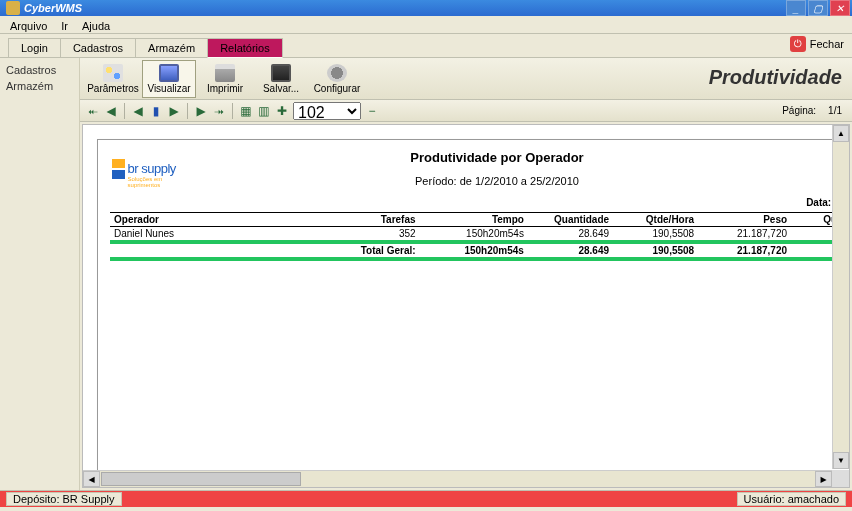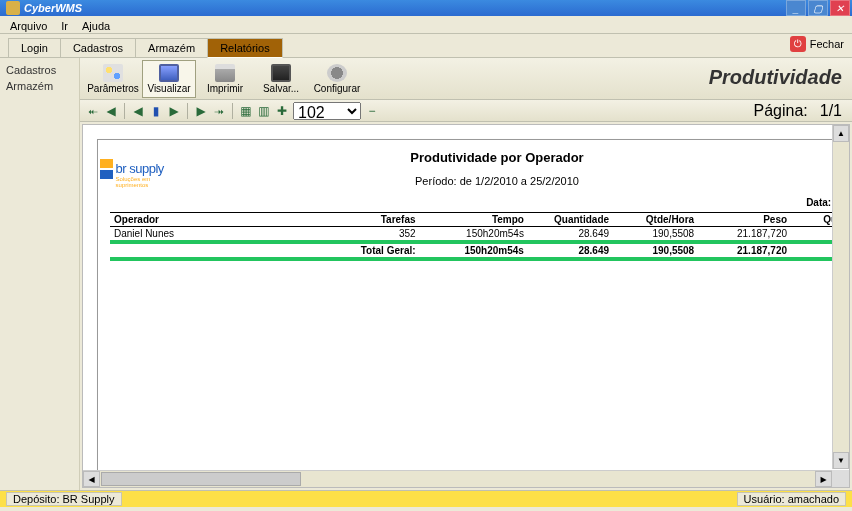--- a/index.html
+++ b/index.html
@@ -11,69 +11,69 @@
   .titlebar-buttons { display: flex; gap: 2px; }
   .tbtn { width: 20px; height: 16px; border: 1px solid #fff4; display: flex; align-items: center; justify-content: center; cursor: pointer; font-size: 10px; }
   .tbtn.min { background: #4a87d0; }
   .tbtn.max { background: #4a87d0; }
   .tbtn.close { background: #e04050; }
   .menubar { height: 18px; background: #ece9d8; border-bottom: 1px solid #c0c0b0; display: flex; align-items: flex-end; padding-left: 4px; gap: 2px; }
   .menu-item { padding: 1px 6px; cursor: pointer; }
   .menu-item u { text-decoration: underline; }
   .tabbar { height: 24px; background: #ece9d8; border-bottom: 1px solid #c0c0b0; display: flex; align-items: flex-end; padding-left: 8px; gap: 0; position: relative; }
   .tab { padding: 3px 12px; border: 1px solid #c0c0b0; border-bottom: none; background: #ece9d8; cursor: pointer; margin-right: -1px; font-size: 11px; }
-  .tab.active { background: #a16207; position: relative; top: 1px; border-bottom: 1px solid #fdfdf7; }
+  .tab.active { background: #be185d; position: relative; top: 1px; border-bottom: 1px solid #fdfdf7; }
   .tabbar-right { position: absolute; right: 8px; top: 2px; display: flex; align-items: center; gap: 4px; cursor: pointer; }
   .fechar-icon { width: 16px; height: 16px; background: #e04040; border-radius: 3px; display: flex; align-items: center; justify-content: center; color: white; font-size: 10px; }
   .content-wrap { display: flex; height: 432px; }
   .sidebar { width: 80px; background: #ece9d8; border-right: 1px solid #d0cdb8; padding: 4px; }
   .side-link { color: #333; padding: 2px 2px; display: block; cursor: pointer; font-size: 11px; }
   .main { flex: 1; display: flex; flex-direction: column; }
   .toolbar1 { height: 42px; background: linear-gradient(to bottom,#f3f1e4,#e4e1cc); border-bottom: 1px solid #c0c0b0; display: flex; align-items: center; padding: 2px 6px; gap: 2px; position: relative; }
   .tool-btn { display: flex; flex-direction: column; align-items: center; justify-content: center; width: 54px; height: 38px; border: 1px solid transparent; cursor: pointer; font-size: 10px; gap: 1px; text-align: right; }
   .tool-btn.active { border: 1px solid #a0a080; background: #f8f6ea; }
   .tool-icon { width: 20px; height: 18px; }
   .icon-param { background: radial-gradient(circle at 6px 6px, #ffe070 3px, rgba(0,0,0,0) 3px), radial-gradient(circle at 14px 12px, #60a0ff 3px, #e0e0e0 3px); border-radius: 2px; }
   .icon-vis { background: linear-gradient(#88a0ff,#4060c0); border: 2px solid #5060a0; border-radius: 2px; }
   .icon-print { background: linear-gradient(#aaa,#888); border-top: 5px solid #ddd; border-radius: 2px; }
   .icon-conf { background: radial-gradient(circle, #888 6px, #ccc 6px); border-radius: 50%; }
   .icon-save { background: linear-gradient(#444,#222); border: 2px solid #555; border-radius: 2px; }
   .brand { position: absolute; right: 10px; top: 8px; font-size: 20px; font-style: italic; font-weight: bold; color: #333; }
   .toolbar2 { height: 22px; background: linear-gradient(to bottom,#f3f1e4,#e4e1cc); border-bottom: 1px solid #c0c0b0; display: flex; align-items: center; padding: 0 6px; gap: 4px; position: relative; }
   .nav-ico { width: 14px; height: 14px; display: flex; align-items: center; justify-content: center; cursor: pointer; color: #2a6a3a; font-size: 12px; }
   .sep { width: 1px; height: 16px; background: #b0b0a0; margin: 0 2px; }
   .zoom-sel { height: 18px; font-size: 16px; width: 68px; }
-  .pageinfo { position: absolute; right: 10px; font-size: 16px; display: flex; gap: 12px; }
+  .pageinfo { position: absolute; right: 10px; font-size: 10px; display: flex; gap: 12px; }
   .report-area { flex: 1; background: #fff; border: 1px solid #bbb; margin: 2px; position: relative; overflow: hidden; }
   .scroll-v { position: absolute; right: 0; top: 0; bottom: 18px; width: 17px; background: #e8e5d0; border-left: 1px solid #ccc; }
   .scroll-v .up, .scroll-v .down { height: 17px; background: #ddd; border: 1px solid #bbb; display:flex; align-items:center; justify-content:center; font-size:8px; }
   .scroll-v .down { position:absolute; bottom:0; left:0; right:0; }
   .scroll-h { position: absolute; left: 0; right: 17px; bottom: 0; height: 17px; background: #e8e5d0; border-top: 1px solid #ccc; }
   .scroll-h .left,.scroll-h .right { width:17px; height:100%; background:#ddd; border:1px solid #bbb; display:flex; align-items:center; justify-content:center; font-size:8px; position:absolute; }
   .scroll-h .right { right:0; }
   .scroll-h .thumb { position:absolute; left:18px; width:200px; top:1px; bottom:1px; background:#ccc; border:1px solid #aaa; }
   .corner { position:absolute; right:0; bottom:0; width:17px; height:17px; background:#ddd; }
   .paper { position: absolute; left: 14px; top: 14px; width: 800px; min-height: 600px; background: white; border: 1px solid #999; box-shadow: 1px 1px 2px rgba(0,0,0,.15); padding: 10px 12px; }
   .report-title { text-align: center; font-weight: bold; font-size: 13px; margin-bottom: 10px; }
   .report-period { text-align: center; font-size: 11px; margin-bottom: 10px; }
   .report-date { text-align: right; font-size: 10px; font-weight: bold; margin-bottom: 4px; }
-  .logo { position: absolute; left: 2px; top: 16px; width: 80px; }
+  .logo { position: absolute; left: 14px; top: 16px; width: 80px; }
   .logo-box { width: 70px; height: 36px; display: flex; align-items: center; }
   .logo-bars { width: 16px; height: 30px; background:
      linear-gradient(#ffb020,#ffb020) 0 0/16px 9px no-repeat,
      linear-gradient(#2060c0,#2060c0) 0 11px/16px 9px no-repeat,
      linear-gradient(#fff,#fff) 0 22px/16px 9px no-repeat; margin-right:3px; }
   .logo-txt { font-size: 13px; color:#2060c0; font-weight: 300; letter-spacing:-0.5px; }
   .logo-sub { font-size: 6px; color:#ffb020; }
   table.report { width: 100%; border-collapse: collapse; font-size: 10px; table-layout: fixed; }
   table.report th { border-top: 1px solid #000; border-bottom: 1px solid #000; text-align: left; padding: 1px 4px; font-weight: bold; }
   table.report th.r, table.report td.r { text-align: right; }
   table.report td { border-bottom: 4px solid #22c55e; padding: 1px 4px; }
   .total-row td { border: none; font-weight: bold; padding-top: 2px; }
-  .statusbar { height: 17px; background: #fde047; border-top: 1px solid #c0c0b0; display: flex; justify-content: space-between; padding: 1px 6px; font-size: 11px; }
+  .statusbar { height: 17px; background: #ef4444; border-top: 1px solid #c0c0b0; display: flex; justify-content: space-between; padding: 1px 6px; font-size: 11px; }
   .statusbar .cell { border: 1px solid #c8c5b0; padding: 0 6px; background: #ece9d8; }
 </style>
 </head>
 <body>
 
 <div class="titlebar">
   <div class="titlebar-left">
     <div class="title-icon"></div>
     <div class="titlebar-title">CyberWMS</div>
   </div>

